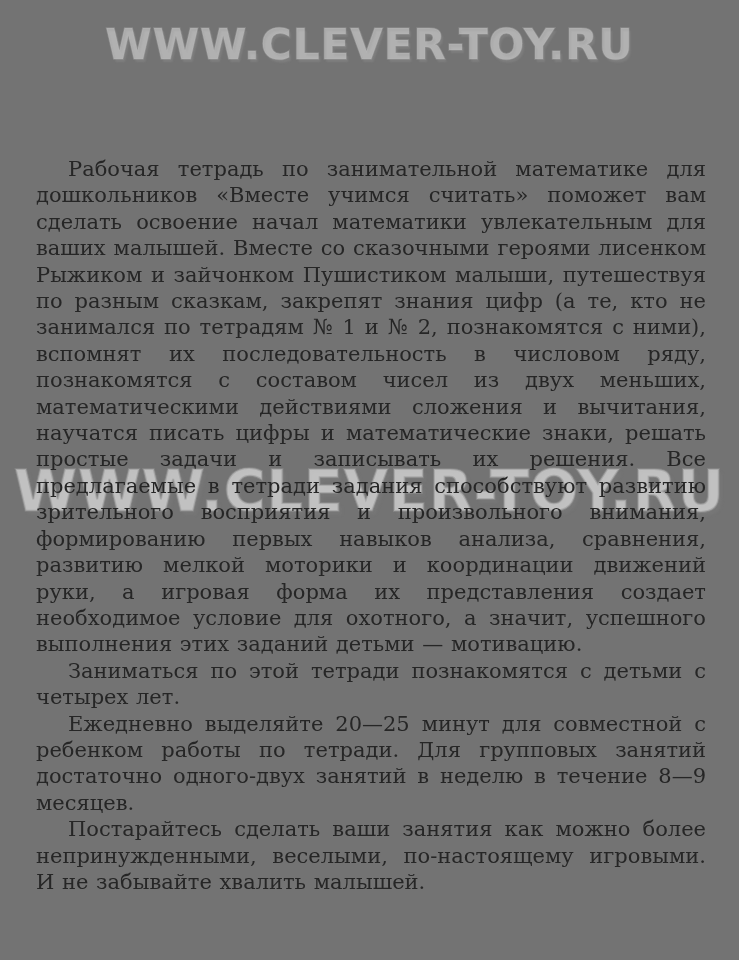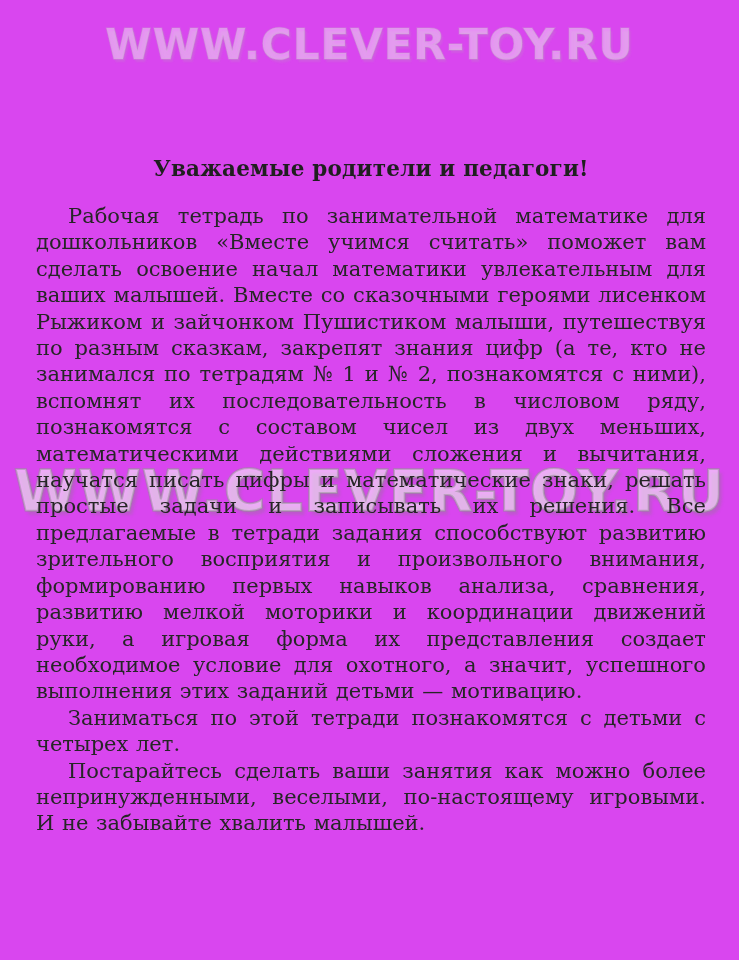--- a/index.html
+++ b/index.html
@@ -4,21 +4,21 @@
 <style>
   html, body {
     margin: 0;
     padding: 0;
     background: #ffffff;
   }
   .page {
     position: relative;
     width: 739px;
     height: 960px;
-    background: #d946ef;
+    background: #737373;
     overflow: hidden;
     font-family: "DejaVu Serif", "Liberation Serif", serif;
     color: #262626;
   }
   .content {
     position: relative;
     z-index: 2;
     padding: 156px 33px 0 36px;
   }
   .doc-title {
@@ -75,24 +75,24 @@
 <body>
 
 <div class="page">
 
   <div class="watermark watermark-top">WWW.CLEVER-TOY.RU</div>
 
   <div class="watermark watermark-middle">WWW.CLEVER-TOY.RU</div>
 
   <div class="content">
 
-    <h1 class="doc-title">Уважаемые родители и педагоги!</h1>
 
     <p class="para">Рабочая тетрадь по занимательной математике для дошкольников «Вместе учимся считать» поможет вам сделать освоение начал математики увлекательным для ваших малышей. Вместе со сказочными героями лисенком Рыжиком и зайчонком Пушистиком малыши, путешествуя по разным сказкам, закрепят знания цифр (а те, кто не занимался по тетрадям № 1 и № 2, познакомятся с ними), вспомнят их последовательность в числовом ряду, познакомятся с составом чисел из двух меньших, математическими действиями сложения и вычитания, научатся писать цифры и математические знаки, решать простые задачи и записывать их решения. Все предлагаемые в тетради задания способствуют развитию зрительного восприятия и произвольного внимания, формированию первых навыков анализа, сравнения, развитию мелкой моторики и координации движений руки, а игровая форма их представления создает необходимое условие для охотного, а значит, успешного выполнения этих заданий детьми — мотивацию.</p>
 
     <p class="para">Заниматься по этой тетради познакомятся с детьми с четырех лет.</p>
 
+    <p class="para">Ежедневно выделяйте 20—25 минут для совместной с ребенком работы по тетради. Для групповых занятий достаточно одного-двух занятий в неделю в течение 8—9 месяцев.</p>
 
 
     <p class="para">Постарайтесь сделать ваши занятия как можно более непринужденными, веселыми, по-настоящему игровыми. И не забывайте хвалить малышей.</p>
 
   </div>
 </div>
 
 </body></html>

